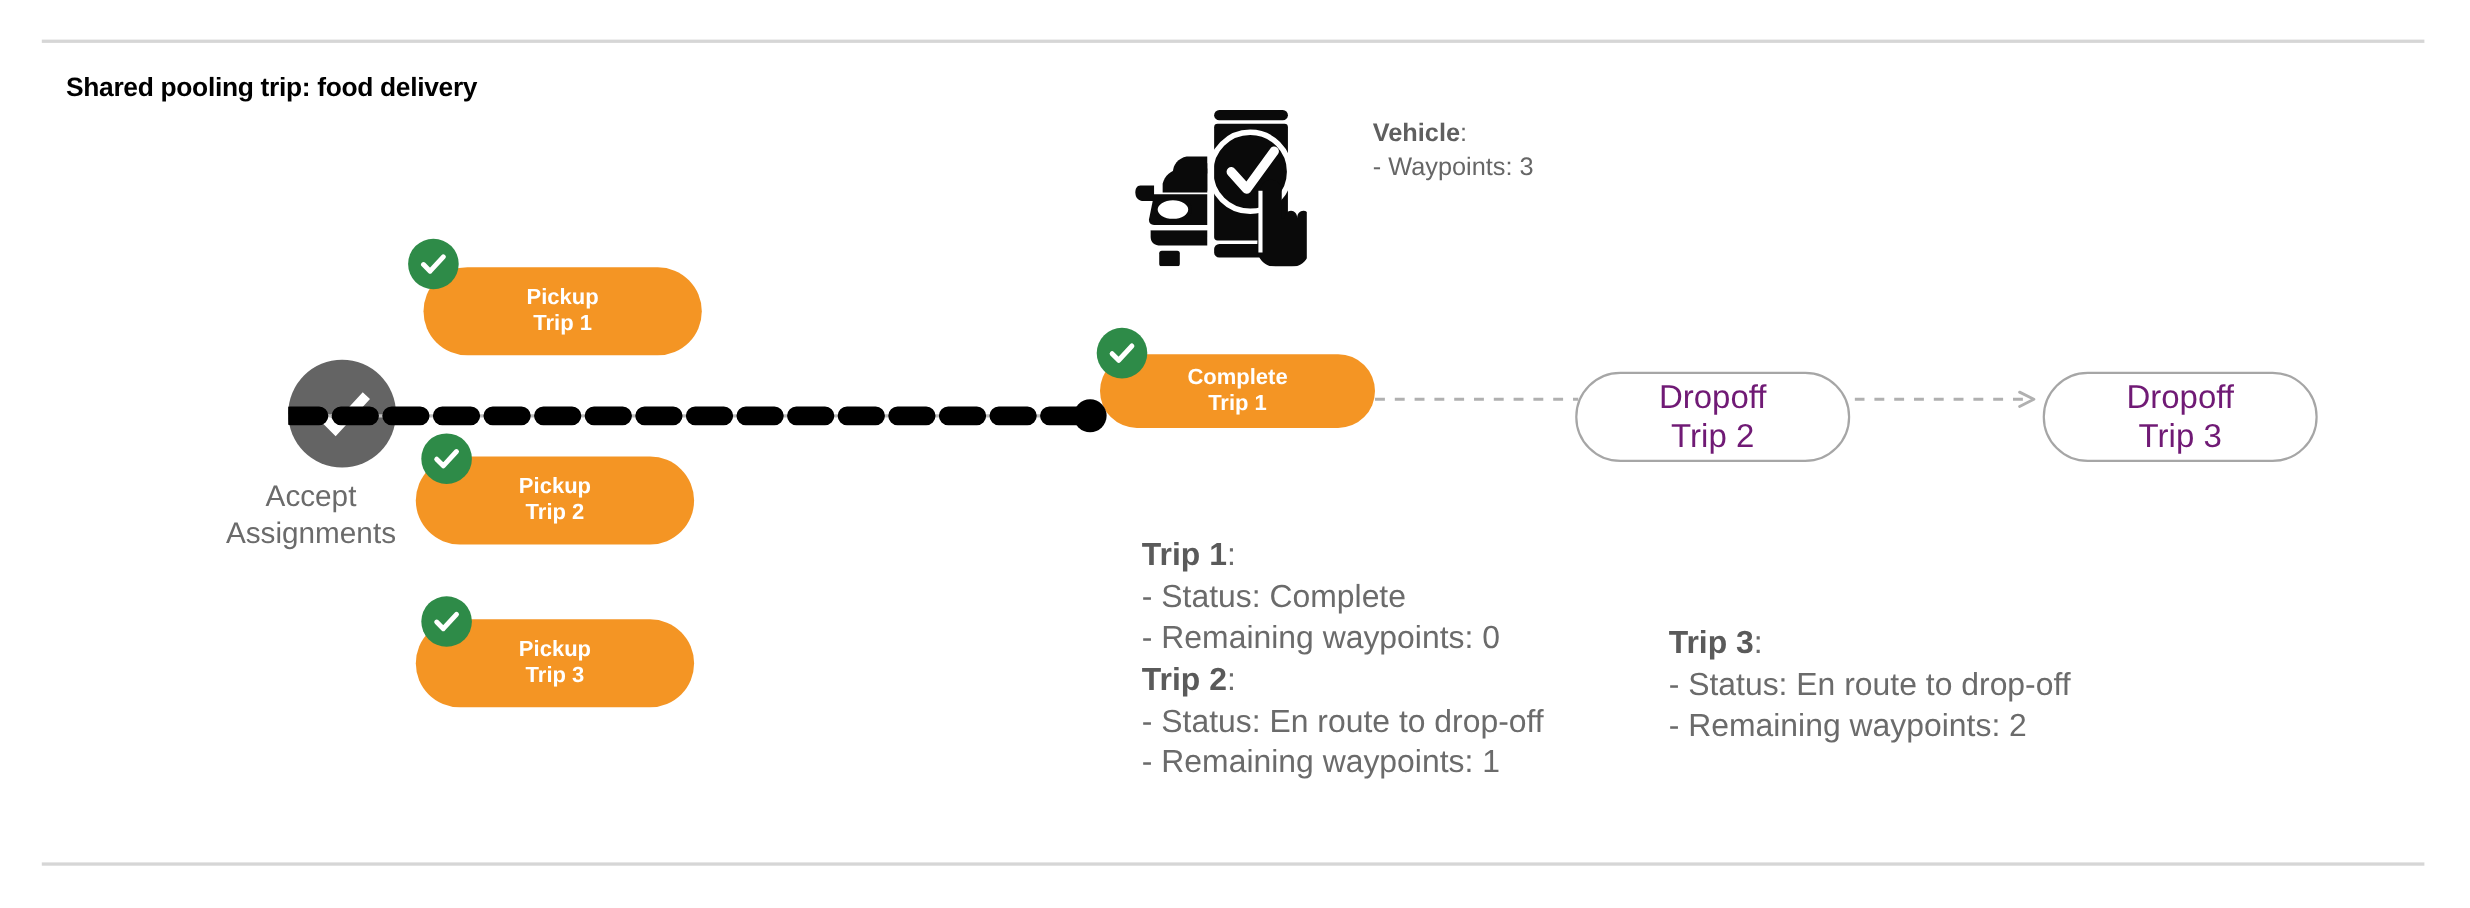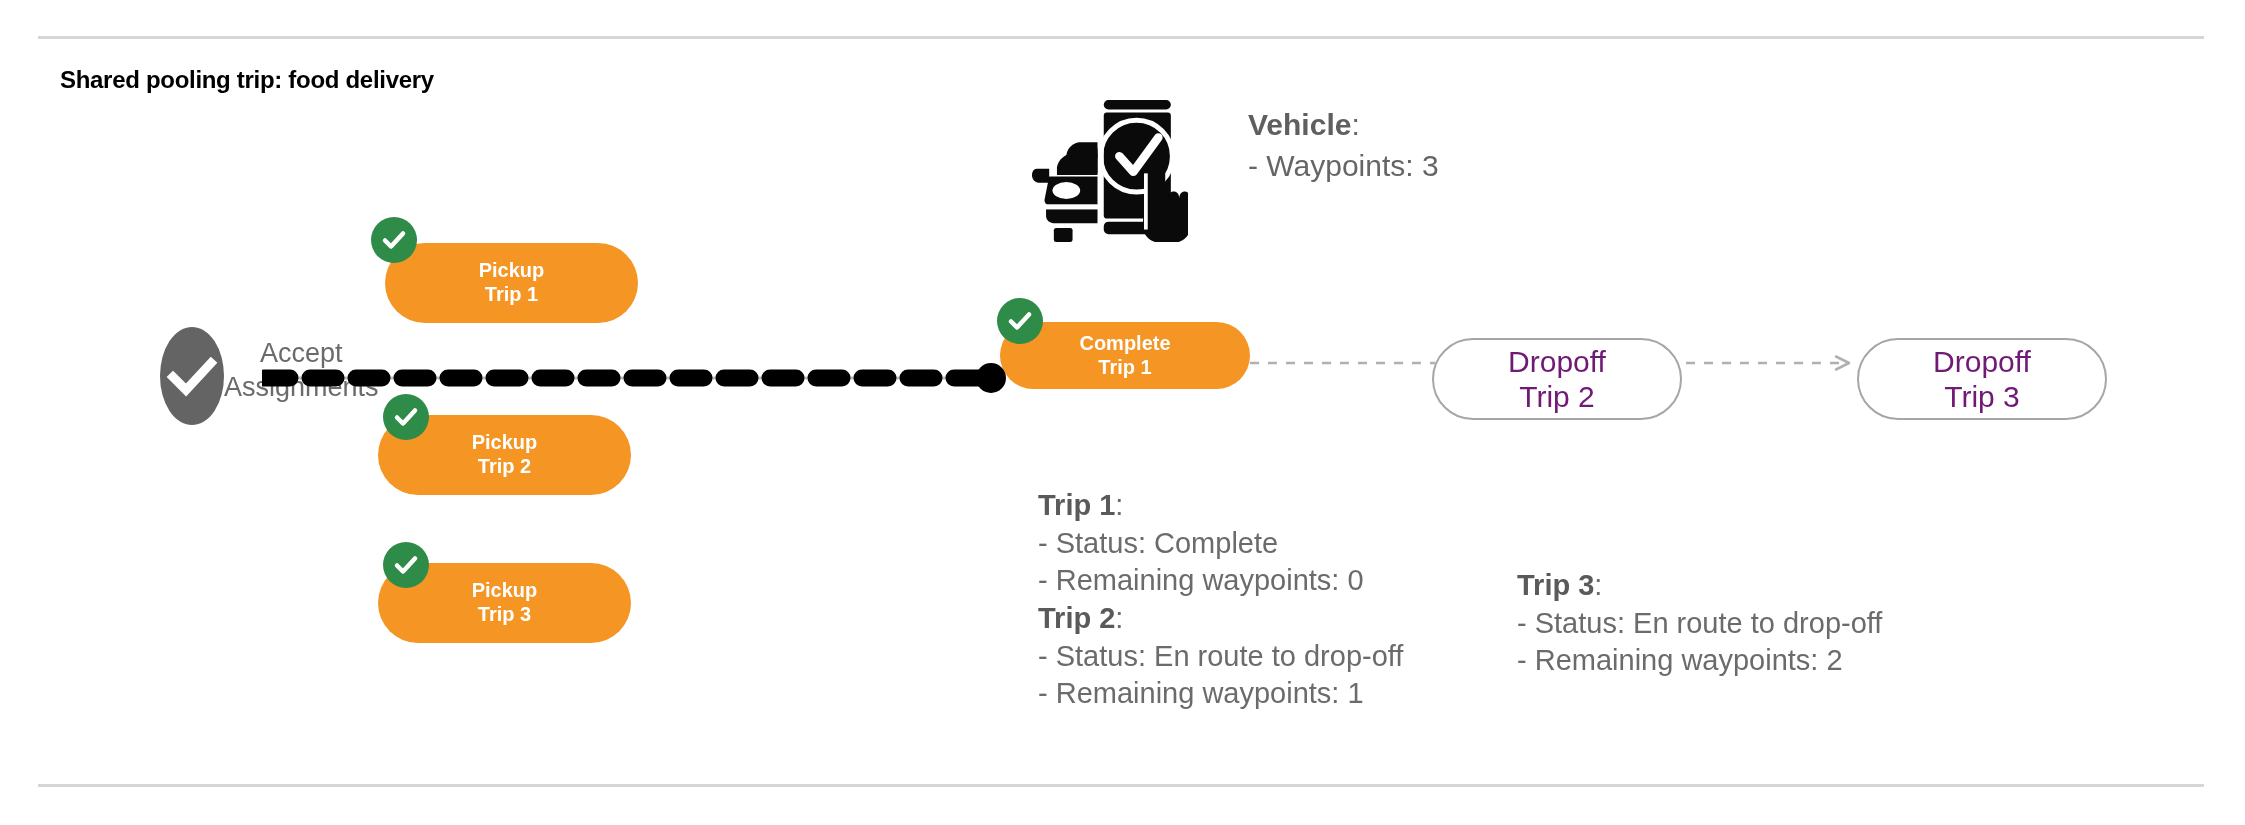--- a/index.html
+++ b/index.html
@@ -86,22 +86,22 @@
   }
   .check-badge svg { display: block; }
 
   
   .accept-node {
     position: absolute;
     left: 160px;
     top: 327px;
     width: 200px;
     display: flex;
-    flex-direction: row;
-    align-items: flex-start;
+    flex-direction: column;
+    align-items: flex-end;
   }
   .accept-circle {
     width: 98px;
     height: 98px;
     border-radius: 50%;
     background: #646464;
     display: flex;
     align-items: center;
     justify-content: center;
   }
@@ -141,21 +141,21 @@
     position: absolute;
     left: 1032px;
     top: 86px;
     width: 156px;
     height: 156px;
   }
   .vehicle-text {
     position: absolute;
     left: 1248px;
     top: 105px;
-    font-size: 30px;
+    font-size: 23px;
     color: #666666;
     line-height: 1.35;
   }
   .vehicle-text .hd { font-weight: bold; color: #5f5f5f; }
 
   
   .trip-block {
     position: absolute;
     font-size: 29px;
     color: #6b6b6b;

